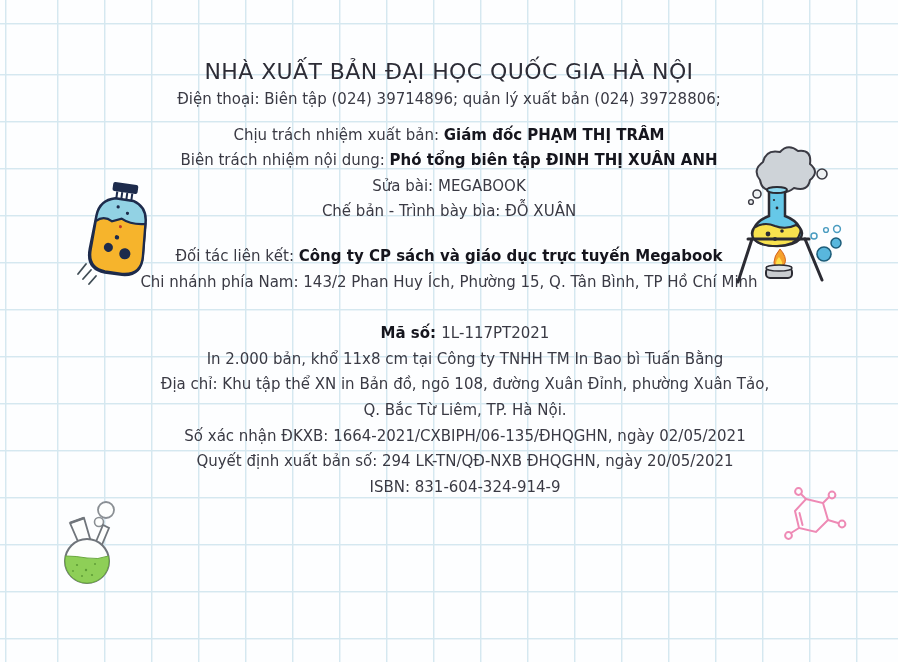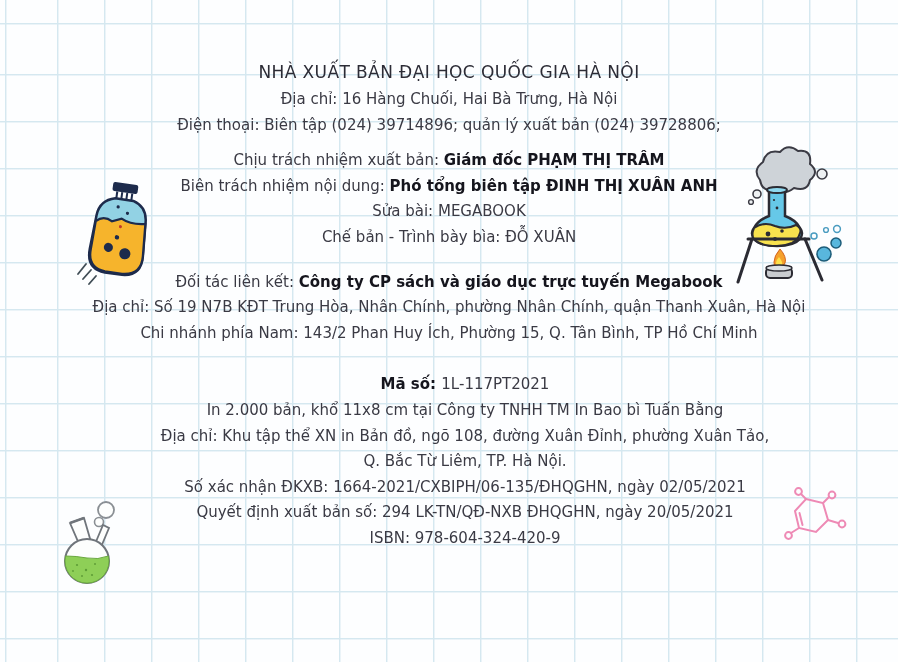--- a/index.html
+++ b/index.html
@@ -16,62 +16,60 @@
   }
   .colophon{
     position:absolute; top:57px; left:0; right:0;
     text-align:center;
     color:#3a3a44;
     font-size:15px;
     line-height:25.6px;
   }
   .colophon p{margin:0; white-space:nowrap;}
   .title{
-    font-size:17px;
+    font-size:22px;
     line-height:30px;
     letter-spacing:.4px;
     color:#2c2c36;
   }
   .sec-staff{margin-top:10px;}
   .sec-partner{margin-top:19px;}
   .sec-printing{margin-top:26px;padding-left:32px;}
   .b{font-weight:bold;color:#15151d;}
   .doodle{position:absolute;}
 </style>
 </head>
 <body>
 
 <div class="page">
 
   <div class="colophon">
     <p class="title">NHÀ XUẤT BẢN ĐẠI HỌC QUỐC GIA HÀ NỘI</p>
-    <p>Địa chỉ: 16 Hàng Chuối, Hai Bà Trưng, Hà Nội</p>
     <p>Điện thoại: Biên tập (024) 39714896; quản lý xuất bản (024) 39728806;</p>
 
     <div class="sec-staff">
       <p><span>Chịu trách nhiệm xuất bản: </span><span class="b">Giám đốc PHẠM THỊ TRÂM</span></p>
       <p><span>Biên trách nhiệm nội dung: </span><span class="b">Phó tổng biên tập ĐINH THỊ XUÂN ANH</span></p>
       <p>Sửa bài: MEGABOOK</p>
       <p>Chế bản - Trình bày bìa: ĐỖ XUÂN</p>
     </div>
 
     <div class="sec-partner">
       <p><span>Đối tác liên kết: </span><span class="b">Công ty CP sách và giáo dục trực tuyến Megabook</span></p>
-      <p>Địa chỉ: Số 19 N7B KĐT Trung Hòa, Nhân Chính, phường Nhân Chính, quận Thanh Xuân, Hà Nội</p>
       <p>Chi nhánh phía Nam: 143/2 Phan Huy Ích, Phường 15,  Q. Tân Bình, TP Hồ Chí Minh</p>
     </div>
 
     <div class="sec-printing">
       <p><span class="b">Mã số: </span><span>1L-117PT2021</span></p>
       <p>In 2.000 bản, khổ 11x8 cm tại Công ty TNHH TM In Bao bì Tuấn Bằng</p>
       <p>Địa chỉ: Khu tập thể XN in Bản đồ, ngõ 108, đường Xuân Đỉnh, phường Xuân Tảo,</p>
       <p>Q. Bắc Từ Liêm, TP. Hà Nội.</p>
       <p>Số xác nhận ĐKXB: 1664-2021/CXBIPH/06-135/ĐHQGHN, ngày 02/05/2021</p>
       <p>Quyết định xuất bản số: 294 LK-TN/QĐ-NXB ĐHQGHN, ngày 20/05/2021</p>
-      <p>ISBN: 978-604-324-420-9</p>
+      <p>ISBN: 831-604-324-914-9</p>
     </div>
   </div>
 
   <svg class="doodle" style="left:86px;top:182px;transform:rotate(8deg);" width="66" height="96" viewBox="0 0 64 95">
     <rect x="20" y="1" width="25" height="9" rx="2" fill="#1d2b4c"></rect>
     <g stroke="#1d2b4c" stroke-width="2">
       <line x1="25" y1="10" x2="25" y2="17"></line>
         <line x1="30" y1="10" x2="30" y2="17"></line>
       <line x1="35" y1="10" x2="35" y2="17"></line>
         <line x1="40" y1="10" x2="40" y2="17"></line>

